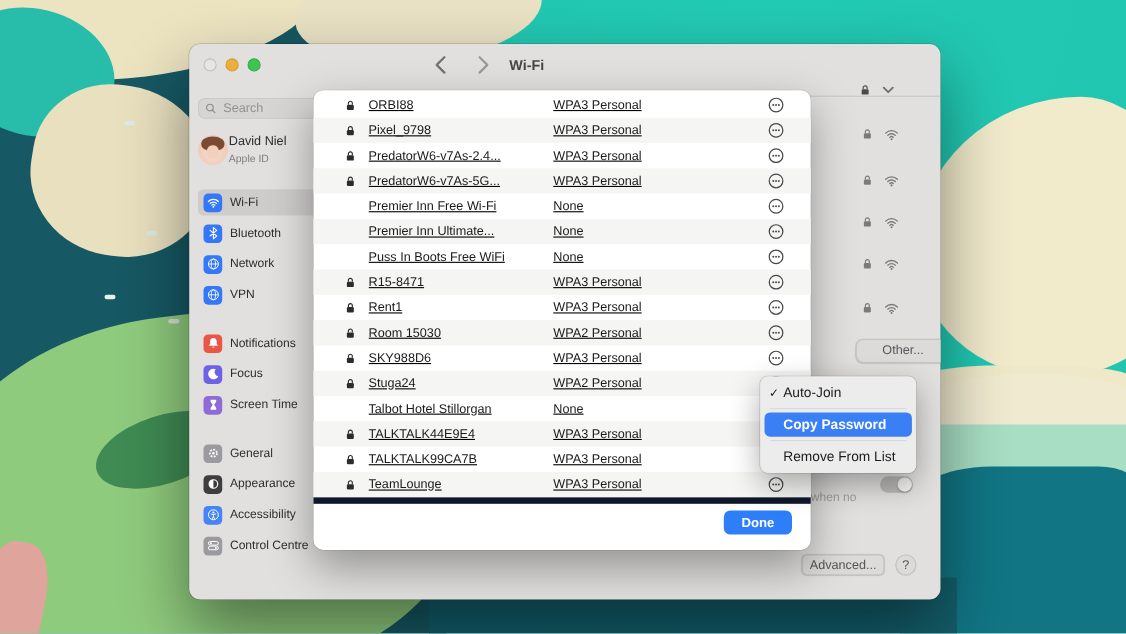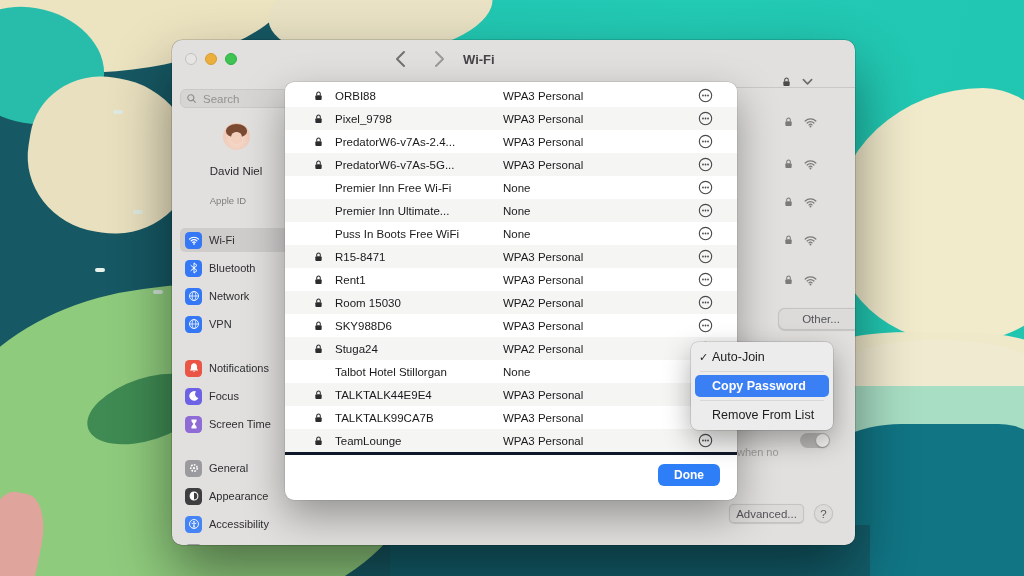--- a/index.html
+++ b/index.html
@@ -45,26 +45,26 @@
   .win-title{position:absolute;left:291px;top:12px;font-size:13px;font-weight:700;color:#454547;}
 
   
   .sidebar{position:absolute;left:0;top:38px;width:128px;bottom:0;padding:0 8px;box-sizing:border-box;}
   .search-field{margin-top:11px;height:19px;background:#d6d5d4;border:1px solid #cac9c8;border-radius:6px;
     display:flex;align-items:center;gap:4px;padding:0 5px;box-sizing:border-box;}
   .search-field .ic{width:11px;height:11px;color:#8e8d8c;flex:0 0 auto;display:flex;}
   .search-field input{border:none;background:transparent;outline:none;width:100%;font-size:11.5px;color:#4a4a4c;
     font-family:inherit;}
   .search-field input::placeholder{color:#929190;}
-  .profile{margin-top:15px;display:flex;align-items:center;gap:15px;flex-direction:column;}
+  .profile{margin-top:15px;display:flex;align-items:flex-end;gap:1px;}
   .avatar{width:27px;height:27px;border-radius:50%;background:radial-gradient(circle at 50% 62%,#f6dccf 0%,#efc9b6 70%,#e7b9a4 100%);position:relative;overflow:hidden;flex:0 0 auto;}
   .avatar::before{content:"";position:absolute;left:3px;top:1px;width:21px;height:13px;background:#7b4a33;border-radius:50% 50% 40% 40%;}
   .avatar::after{content:"";position:absolute;left:8px;top:9px;width:11px;height:12px;background:#f3cfbd;border-radius:45%;}
   .profile-name{font-size:11.5px;color:#2b2b2d;white-space:nowrap;}
-  .profile-sub{font-size:9.5px;color:#7e7d7c;margin-top:18px;}
+  .profile-sub{font-size:9.5px;color:#7e7d7c;margin-top:4px;}
   .sb-items{margin-top:22px;}
   .sb-section{margin-bottom:20px;}
   .sb-item{height:24px;margin-bottom:4px;border-radius:5px;display:flex;align-items:center;gap:7px;padding-left:5px;cursor:default;}
   .sb-item.selected{background:#cecdcc;}
   .sb-icon{width:17px;height:17px;border-radius:4.2px;display:flex;align-items:center;justify-content:center;color:#fff;flex:0 0 auto;}
   .sb-icon svg{width:12px;height:12px;display:block;}
   .sb-label{font-size:11px;color:#2e2e30;white-space:nowrap;}
 
   
   .rp-sep{position:absolute;left:540px;right:0;top:47px;height:1px;background:#c9c8c7;}
@@ -78,21 +78,21 @@
   .other-btn{left:606px;top:268px;width:86px;height:22px;}
   .advanced-btn{left:557px;top:464px;width:75px;height:19px;border-radius:5px;}
   .help-btn{left:642px;top:464px;width:19px;height:19px;border-radius:50%;font-size:11.5px;}
   .toggle{position:absolute;left:628px;top:393px;width:30px;height:15px;background:#b9b8b7;border-radius:8px;}
   .toggle .knob{position:absolute;right:1px;top:1px;width:13px;height:13px;border-radius:50%;background:#f4f3f2;box-shadow:0 1px 2px rgba(0,0,0,.25);}
   .when-no{position:absolute;left:565px;top:406px;font-size:11px;color:#a2a19f;}
 
   
   .sheet{position:absolute;left:113px;top:42px;width:452px;height:418px;background:#fff;border-radius:9px;
     box-shadow:0 16px 40px rgba(0,0,0,.35),0 0 0 .5px rgba(0,0,0,.15);}
-  .net-list{position:absolute;left:0;right:0;top:2px;border-bottom:3px solid #0f172a;}
+  .net-list{position:absolute;left:0;right:0;top:2px;border-bottom:6px solid #0f172a;text-decoration:underline;}
   .net-row{height:23px;display:flex;align-items:center;padding-left:26px;box-sizing:border-box;font-size:11.5px;color:#1a1a1c;}
   .net-row:nth-child(even){background:#f5f5f4;}
   .net-lock{width:14px;display:flex;justify-content:center;color:#2c2c2e;}
   .net-name{width:168px;margin-left:10px;white-space:nowrap;overflow:hidden;}
   .net-sec{flex:1;white-space:nowrap;}
   .more-btn{width:15px;height:15px;margin-right:24px;color:#48484a;display:flex;cursor:default;background:none;border:none;padding:0;}
   .more-btn svg{width:15px;height:15px;}
   .done-btn{position:absolute;right:17px;bottom:14px;width:62px;height:22px;border:none;border-radius:6px;
     background:var(--accent,#2e7ef7);color:#ffffff;font-size:12px;font-weight:600;font-family:inherit;}
 

